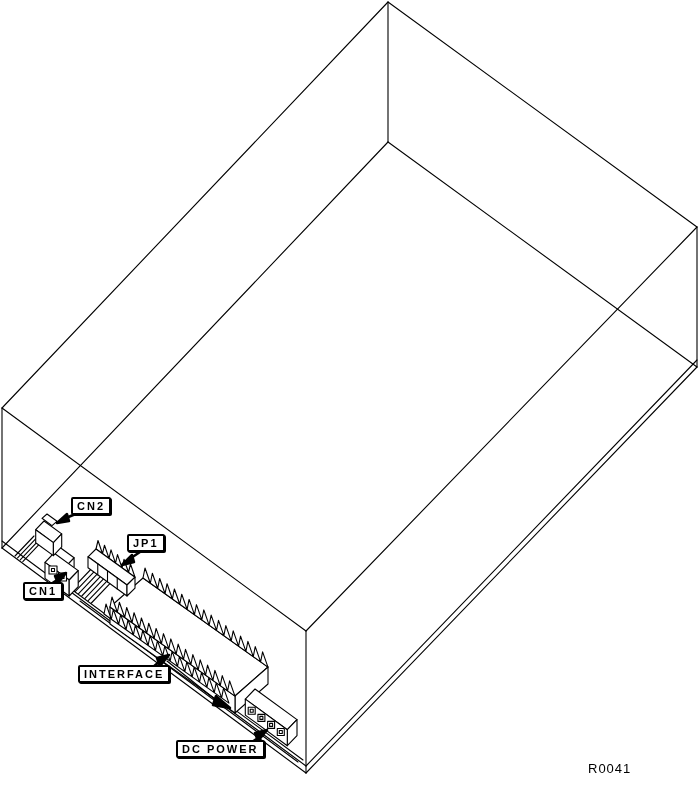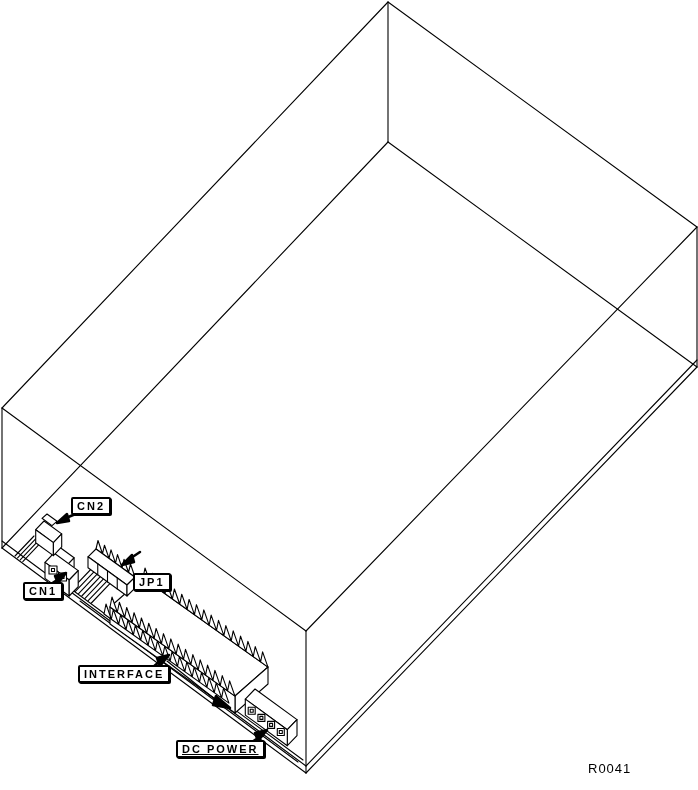--- a/index.html
+++ b/index.html
@@ -137,23 +137,23 @@
       <polygon points="169,655 157,658 160,666"></polygon>
       <path d="M167 661 L216 700" stroke-width="1.2"></path>
       <polygon points="230,708 216,696 213,705"></polygon>
       <path d="M252 742 L258 738"></path>
       <polygon points="267,730 255,733 258,741"></polygon>
     </g>
   </svg>
 
   <div class="callout" style="left:71px;top:497px;">CN2</div>
 
-  <div class="callout" style="left:133px;top:534px;margin-top:39px;">JP1</div>
+  <div class="callout" style="left:127px;top:534px;">JP1</div>
 
   <div class="callout" style="left:23px;top:582px;text-align:center;">CN1</div>
 
   <div class="callout" style="left:78px;top:665px;">INTERFACE</div>
 
-  <div class="callout" style="left:176px;top:740px;text-decoration:underline;">DC POWER</div>
+  <div class="callout" style="left:176px;top:740px;">DC POWER</div>
 
   <div class="refcode" style="left:588px;top:761px;">R0041</div>
 
 </div>
 
 </body></html>

